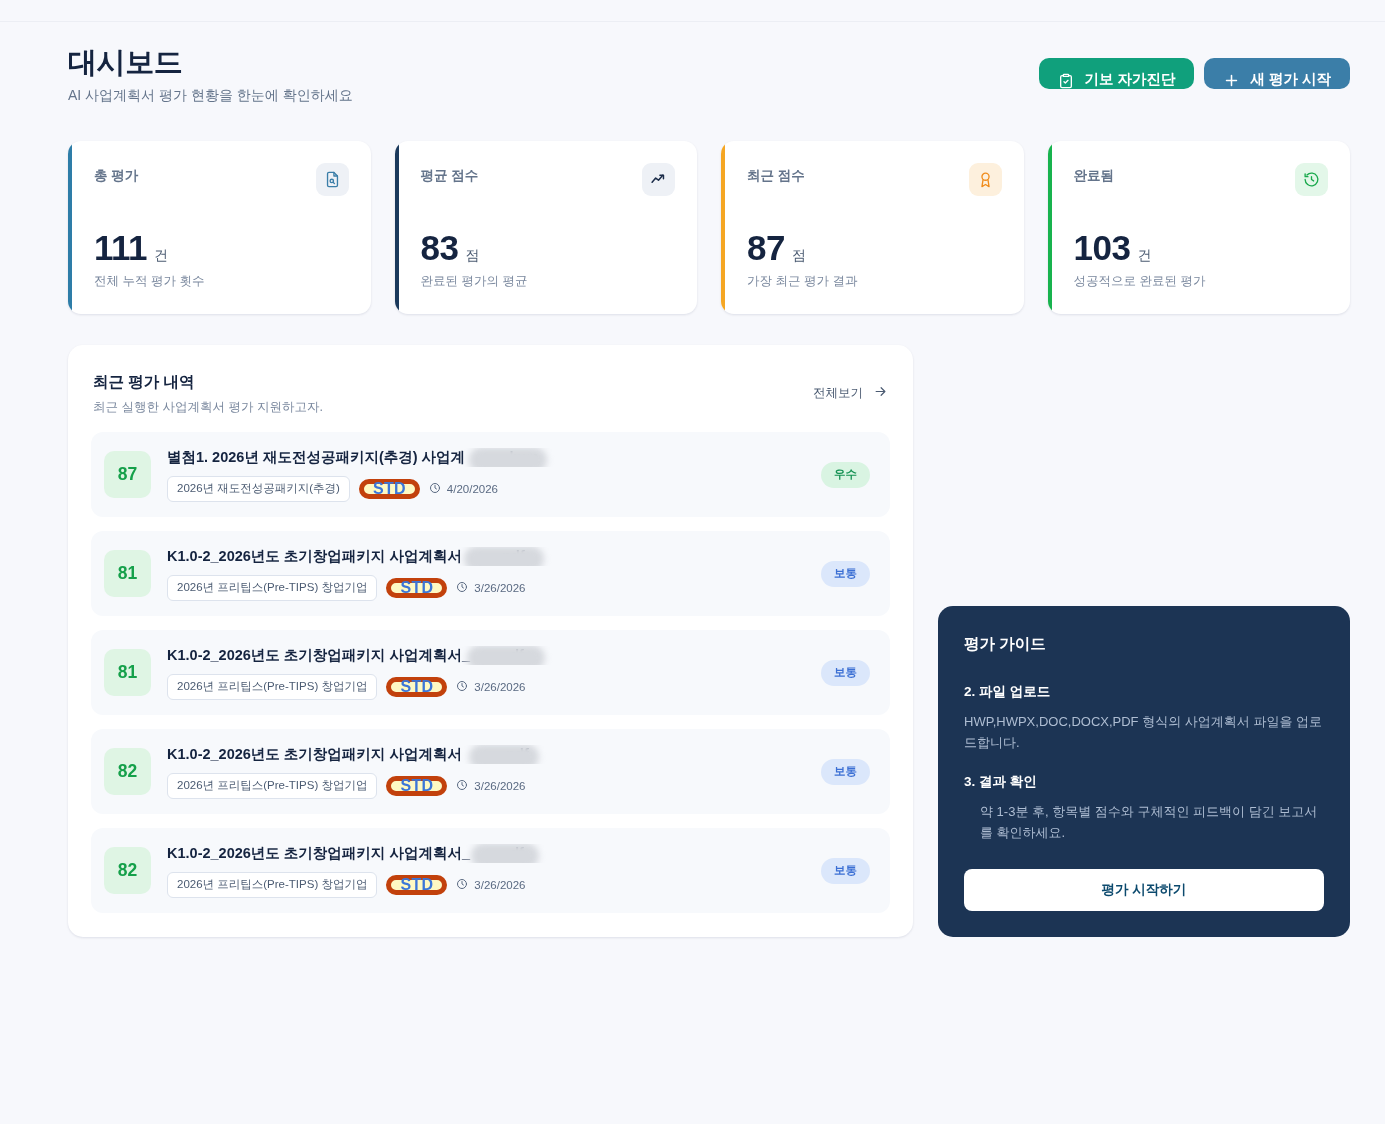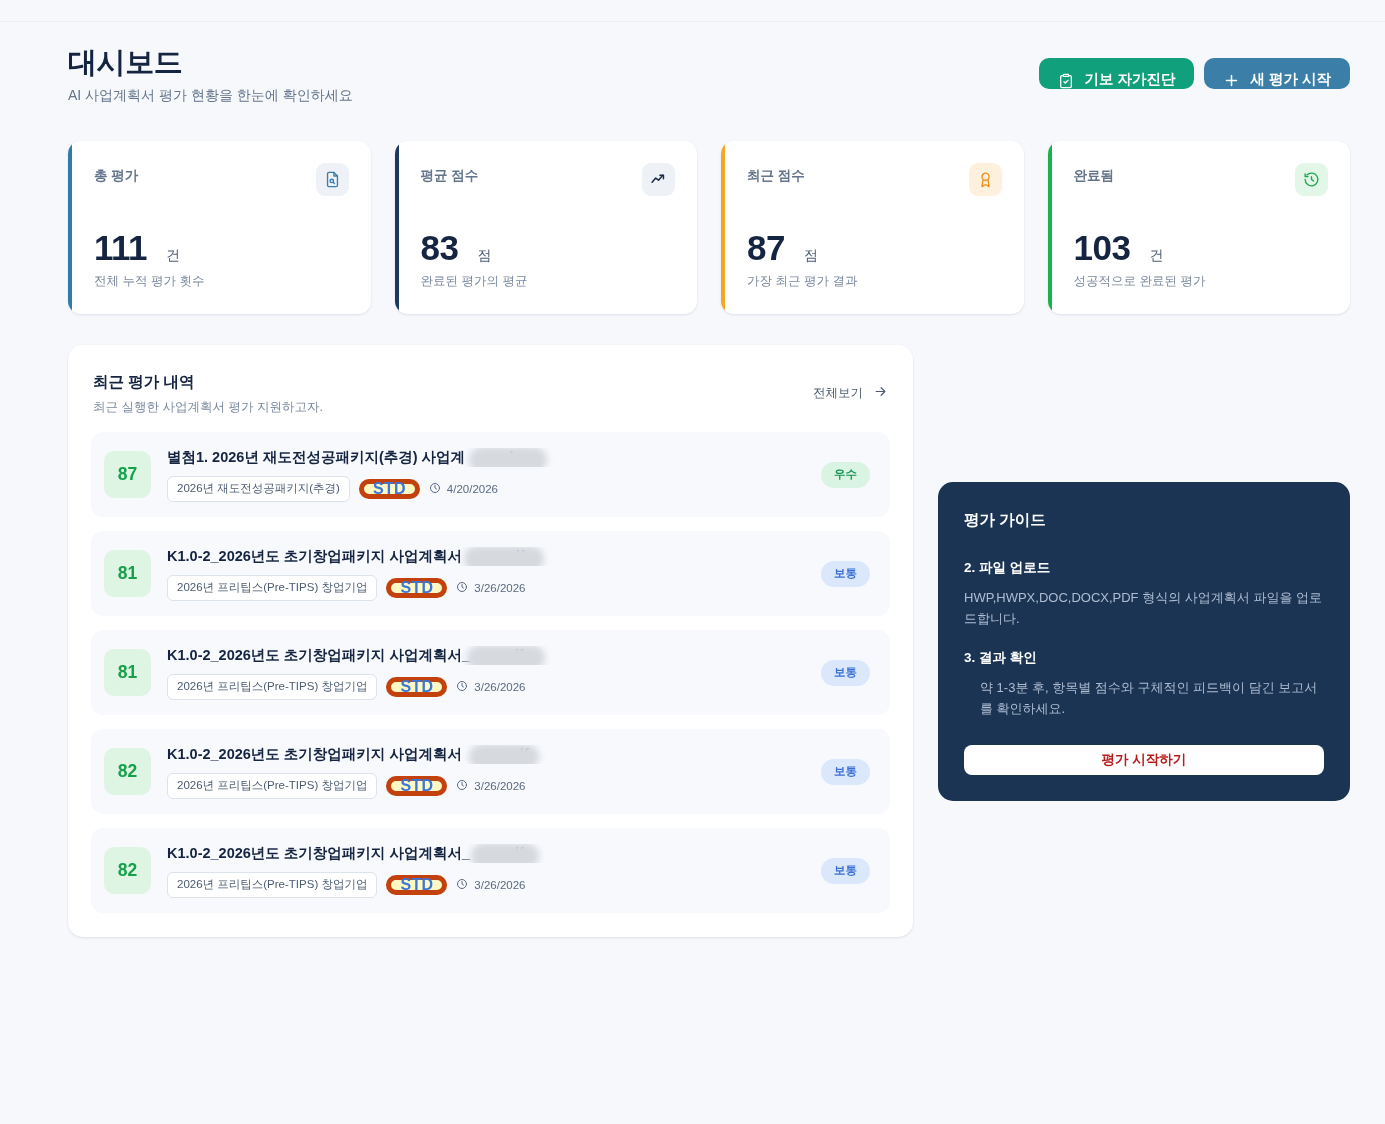--- a/index.html
+++ b/index.html
@@ -127,21 +127,21 @@
   .ic-trend { background: #eef1f6; color: #1b2c49; }
   .ic-medal { background: #fdf0dd; color: #f08c1c; }
   .ic-hist  { background: #e3f7e9; color: #19a94c; }
 
   .stat-value-row {
     position: absolute;
     left: 26px;
     top: 88px;
     display: flex;
     align-items: baseline;
-    gap: 19px;
+    gap: 7px;
   }
   .stat-value {
     font-size: 35px;
     font-weight: 700;
     color: #152440;
     letter-spacing: -0.5px;
     line-height: 38px;
   }
   .stat-unit {
     font-size: 14px;
@@ -157,21 +157,21 @@
   }
 
   
   .main {
     position: absolute;
     top: 345px;
     left: 68px;
     width: 1282px;
     display: flex;
     gap: 25px;
-    align-items: center;
+    align-items: flex-end;
   }
 
   .recent-panel {
     width: 845px;
     background: #ffffff;
     border-radius: 15px;
     box-shadow: 0 1px 3px rgba(20,35,70,0.07), 0 1px 2px rgba(20,35,70,0.04);
     padding: 27px 23px 24px 23px;
   }
   .recent-head {
@@ -323,25 +323,25 @@
   .guide-step-body {
     font-size: 13px;
     line-height: 21px;
     color: #aebdd2;
     margin-bottom: 20px;
   }
   .guide-step:last-of-type .guide-step-body { margin-bottom: 26px; margin-left: 16px; }
   .guide-cta {
     display: block;
     width: 100%;
-    height: 30px;
+    height: 42px;
     border: none;
     border-radius: 8px;
     background: #ffffff;
-    color: #b91c1c;
+    color: #0c4a6e;
     font-size: 13.5px;
     font-weight: 700;
     cursor: pointer;
     font-family: inherit;
   }
 </style>
 </head>
 <body>
 
 <div class="page">

